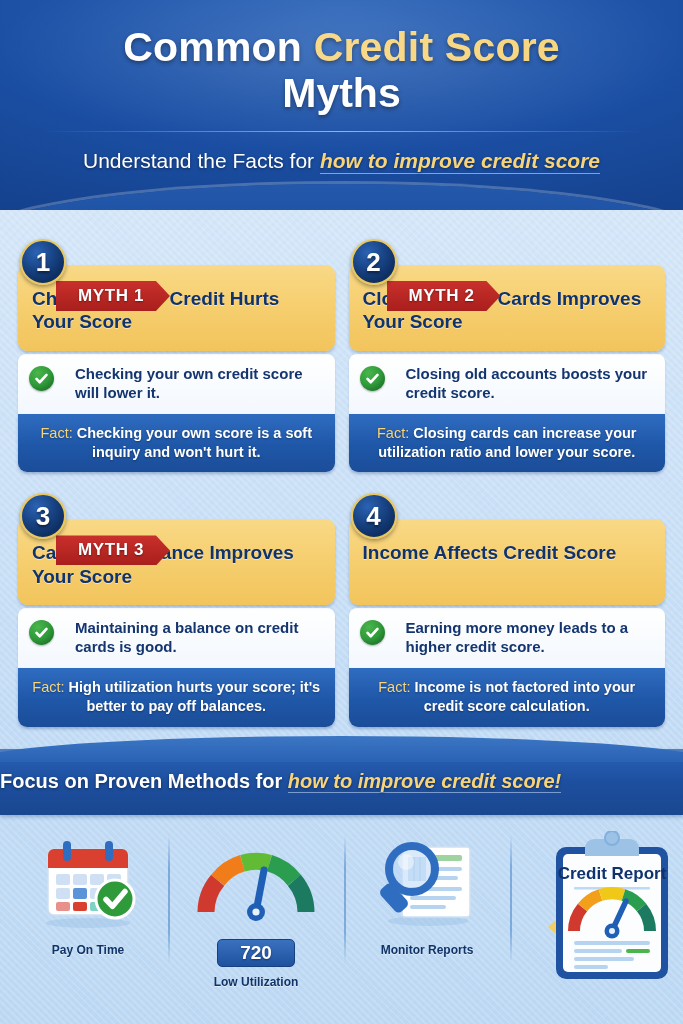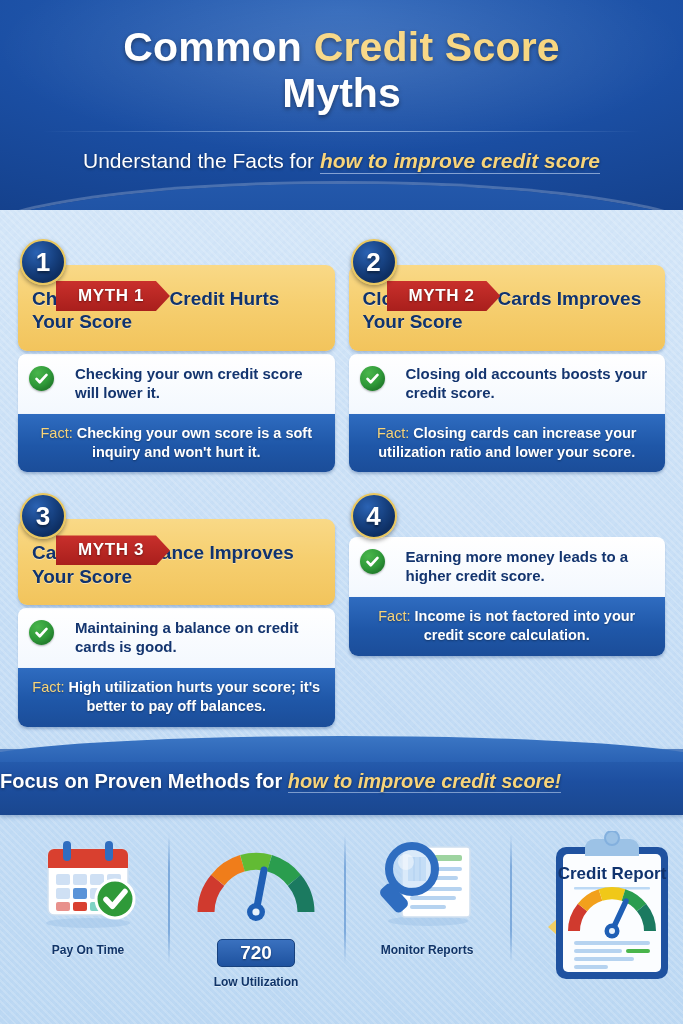--- a/index.html
+++ b/index.html
@@ -306,20 +306,23 @@
         <div class="myth-text">Maintaining a balance on credit cards is good.</div>
       </div>
       <div class="fact-band">
         <span class="lbl">Fact:</span><span class="body"> High utilization hurts your score; it's better to pay off balances.</span>
       </div>
     </div>
 
     <div class="card">
       <div class="ribbon-row">
         <div class="badge">4</div>
+      </div>
+      <div class="title-band">
+        <div class="tt">Income Affects Credit Score</div>
       </div>
       <div class="myth-panel">
         <span class="check">
           <svg viewBox="0 0 24 24" aria-hidden="true">
               <path d="M4 12.6 L9.2 18 L20 6.2" fill="none" stroke="#ffffff" stroke-width="4.2" stroke-linecap="round" stroke-linejoin="round"></path>
             </svg>
         </span>
         <div class="myth-text">Earning more money leads to a higher credit score.</div>
       </div>
       <div class="fact-band">

